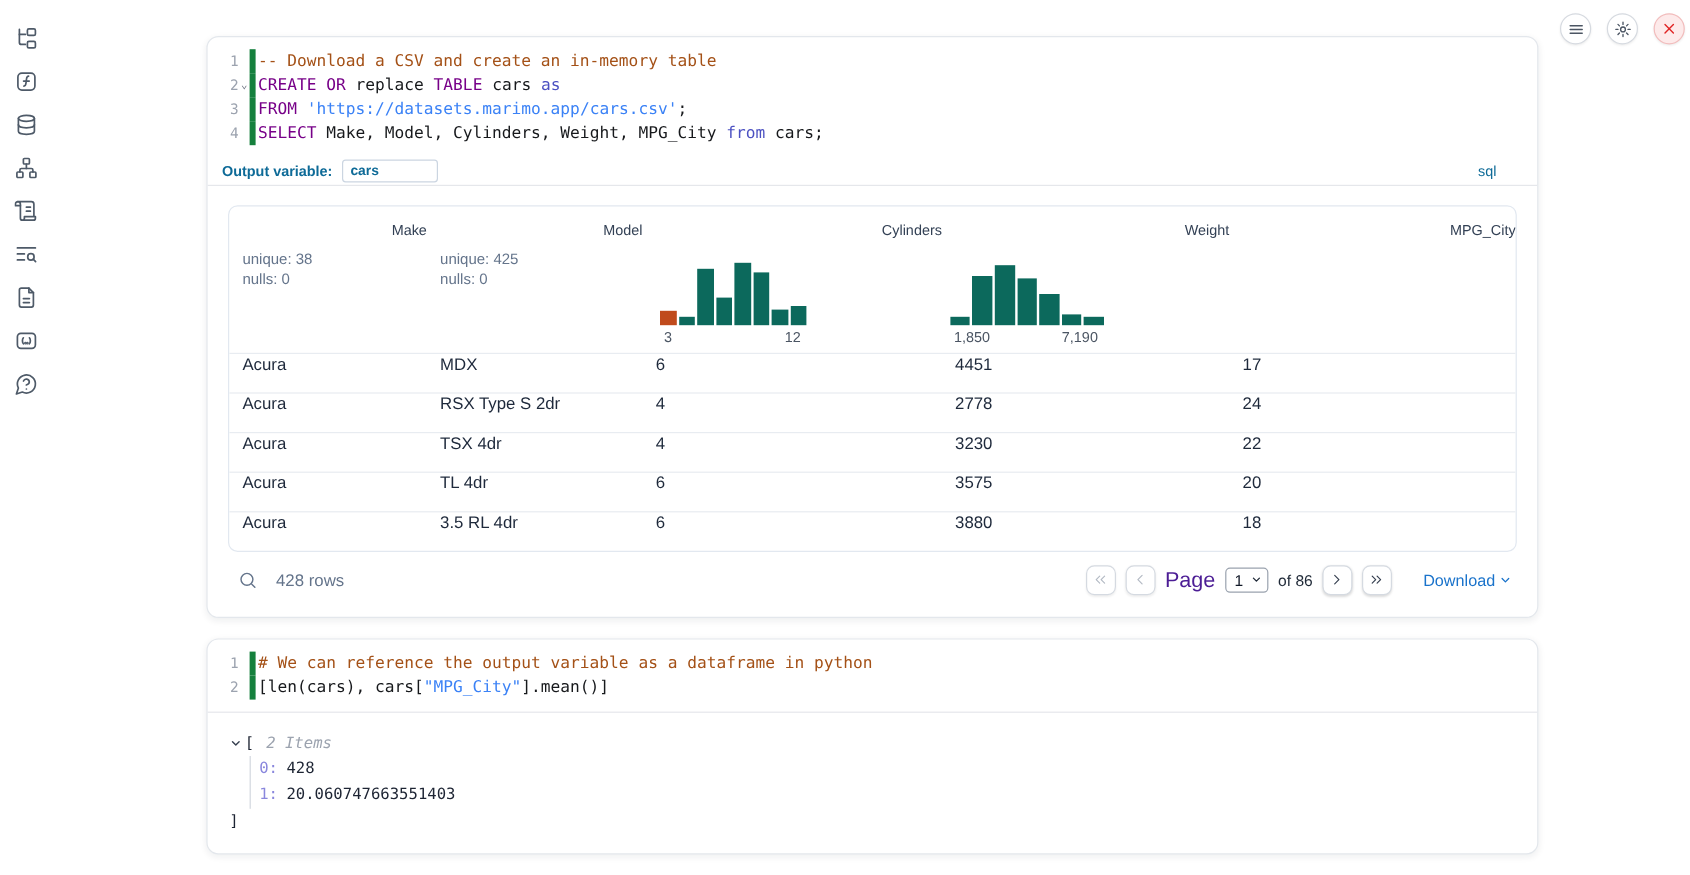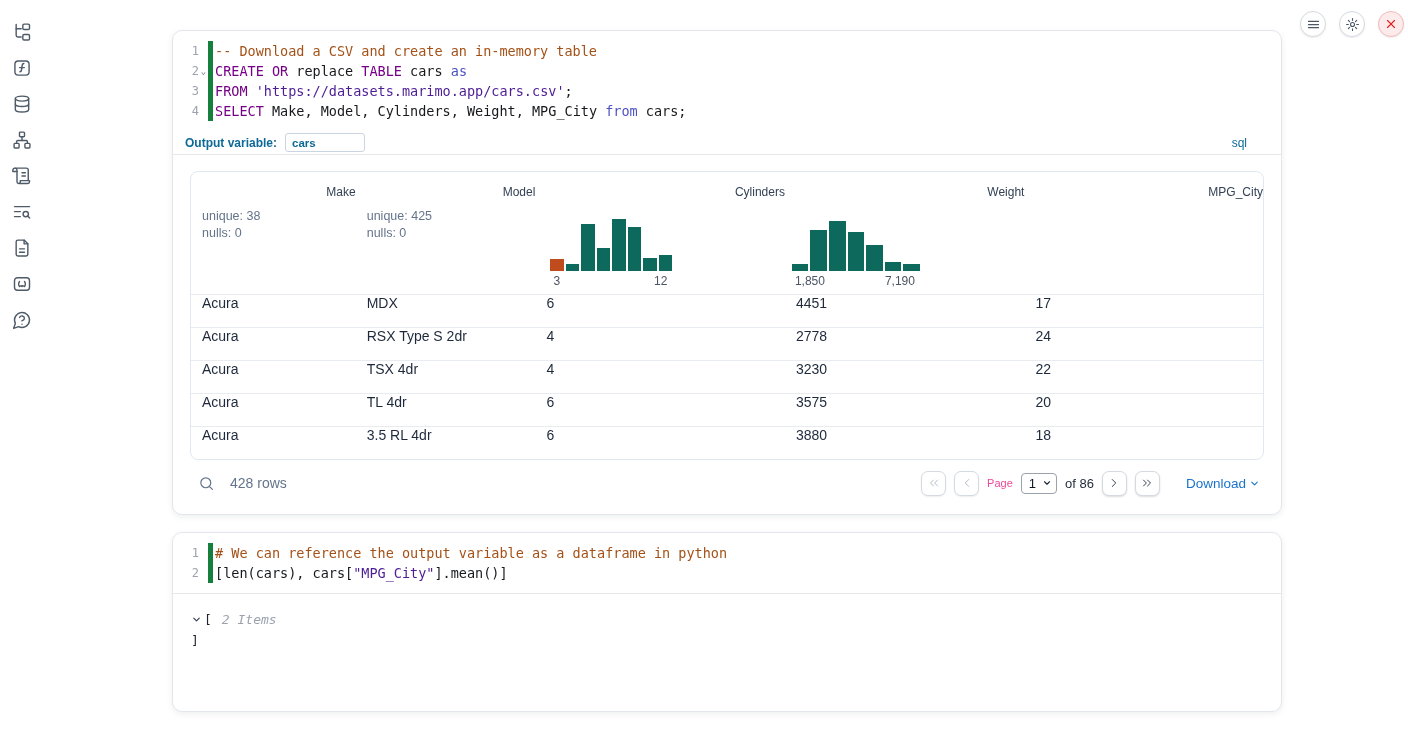--- a/index.html
+++ b/index.html
@@ -40,21 +40,21 @@
   .code-area { padding:10px 0; }
   #cell-py .code-area { border-bottom:1px solid #e5e7eb; }
   .code-line { display:flex; height:20px; line-height:20px;
     font-family:"DejaVu Sans Mono", monospace; font-size:13.5px; }
   .ln { width:26px; flex:none; text-align:right; color:#9ca3af; font-size:12px; }
   .fold { width:9px; flex:none; text-align:center; color:#6b7280; font-size:9px; line-height:21px; }
   .code-text { flex:1; border-left:5px solid #15803d; padding-left:2px; white-space:pre; }
   .tok-comment { color:#a45117; }
   .tok-kw { color:#770088; }
   .tok-kw2 { color:#4c51c2; }
-  .tok-str { color:#4c1d95; }
+  .tok-str { color:#3b82f6; }
   .tok-plain { color:#17191c; }
 
   .ov-row { height:24px; display:flex; align-items:center; border-bottom:1px solid #e5e7eb; padding:0 34px 0 12px; }
   .ov-label { font-size:12px; font-weight:bold; color:#0d6a97; }
   .ov-input { margin-left:8px; width:80px; height:19px; border:1px solid #cbd5e1; border-radius:3px;
     font-family:"Liberation Sans", sans-serif; font-size:11.5px; font-weight:bold; color:#0d6a97; padding:0 6px; outline:none; }
   .lang-badge { margin-left:auto; font-size:12px; color:#0d6a97; }
 
   .cell-output { padding:16px 17px 0 17px; }
 
@@ -79,21 +79,21 @@
   
   .table-footer { width:1074px; height:46px; display:flex; align-items:center; padding:0 4px 0 8px; }
   .search-ic { width:17px; height:17px; color:#64748b; cursor:pointer; }
   .rowcount { margin-left:15px; font-size:14px; color:#64748b; }
   .pagination { margin-left:auto; display:flex; align-items:center; gap:8px; }
   .pg-btn { width:25px; height:25px; border:1px solid #d5dae1; border-radius:7px; background:#fff;
     display:flex; align-items:center; justify-content:center; color:#374151;
     box-shadow:0 1px 2px rgba(0,0,0,0.14); cursor:pointer; }
   .pg-btn.disabled { color:#b3bac4; box-shadow:0 1px 2px rgba(0,0,0,0.07); }
   .pg-btn svg { width:14px; height:14px; }
-  .pg-label { font-size:11px; color:#ec4899; }
+  .pg-label { font-size:18px; color:#4c1d95; }
   .page-select { height:21px; border:1px solid #9aa2ae; border-radius:4px; display:flex; align-items:center;
     padding:0 4px 0 7px; font-size:13px; color:#111827; gap:6px; background:#fff; cursor:pointer; }
   .page-select svg { width:10px; height:10px; color:#1f2937; }
   .of-label { font-size:13px; color:#1f2937; }
   .download { margin-left:18px; display:flex; align-items:center; gap:3px; color:#1a73cb;
     font-size:13.5px; cursor:pointer; }
   .download svg { width:11px; height:11px; }
 
   
   .pyout { padding:14px 0 0 18px; font-family:"DejaVu Sans Mono", monospace; font-size:13px; color:#1d2433; }
@@ -401,15 +401,23 @@
   <div class="pyout">
     <div class="pyout-line1">
       <span class="tree-chevron">
         <svg viewBox="0 0 24 24" class="stroke-ic" style="stroke-width:2.6">
             <path d="m6 9 6 6 6-6"></path>
           </svg>
       </span>
       <span class="bracket">[</span>
       <span class="items-count">2 Items</span>
     </div>
+    <div class="tree-items">
+      <div class="tree-item">
+        <span class="idx">0:</span><span class="val">428</span>
+      </div>
+      <div class="tree-item">
+        <span class="idx">1:</span><span class="val">20.060747663551403</span>
+      </div>
+    </div>
     <div class="close-line">]</div>
   </div>
 </div>
 
 </body></html>

